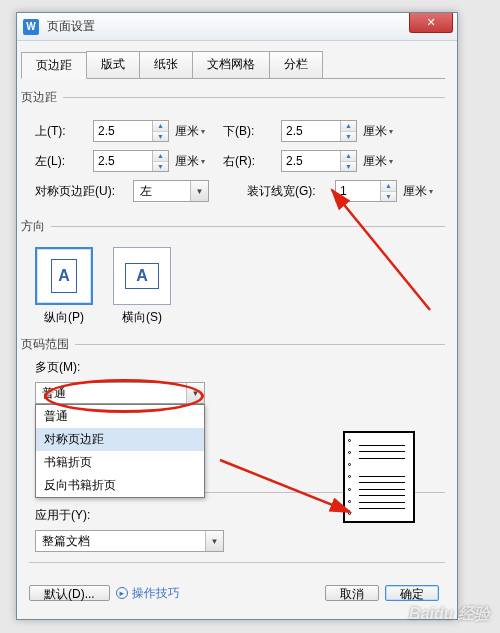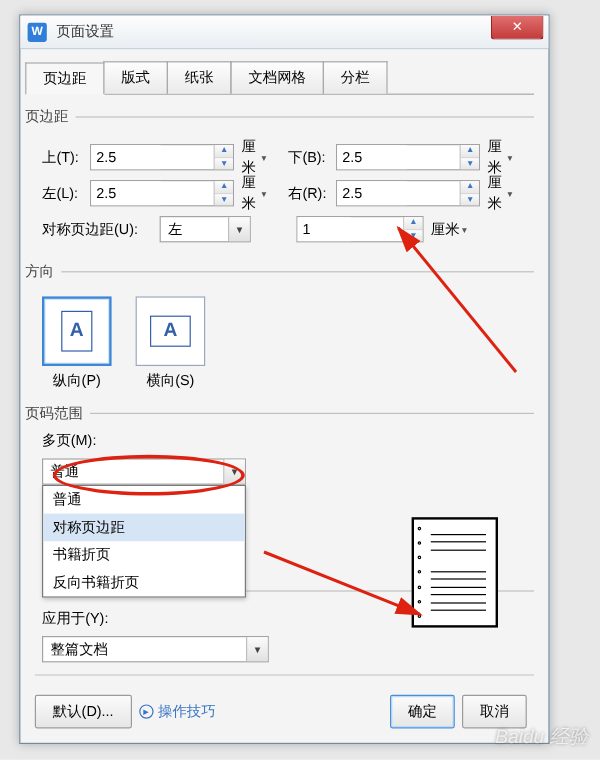--- a/index.html
+++ b/index.html
@@ -12,21 +12,21 @@
   .content { padding: 10px 12px 12px 4px; position: relative; height: calc(100% - 28px); }
   .tabs { display:flex; border-bottom:1px solid #a9a9a9; margin-bottom:10px; }
   .tab { padding:4px 14px; border:1px solid #a9a9a9; border-bottom:none; margin-right:-1px; background:linear-gradient(#fdfdfd,#eaeaea); cursor:pointer; }
   .tab.active { background:#f7f7f7; border-bottom:1px solid #f7f7f7; position:relative; top:1px; }
   .group-label { color:#444; margin:8px 0 6px 0; display:flex; align-items:center; }
   .group-label::after { content:""; flex:1; height:1px; background:#c0c0c0; margin-left:6px; }
   .margins-grid { padding:4px 0 4px 14px; }
   .mrow { display:flex; align-items:center; height:30px; }
   .mrow .lbl { width:58px; }
   .mrow .lbl-wide { width:98px; }
-  .spin { display:inline-flex; border:1px solid #a3a3a3; height:22px; background:#fff;gap:44px; }
+  .spin { display:inline-flex; border:1px solid #a3a3a3; height:22px; background:#fff; }
   .spin input { border:none; width:58px; padding:0 4px; outline:none; }
   .spin-btns { width:16px; display:flex; flex-direction:column; border-left:1px solid #bdbdbd; }
   .spin-btns div { flex:1; display:flex; align-items:center; justify-content:center; font-size:7px; color:#3b77c4; background:linear-gradient(#fbfbfb,#e7e7e7); cursor:pointer; }
   .spin-btns div:first-child { border-bottom:1px solid #d0d0d0; }
   .unit { margin:0 18px 0 6px; display:inline-flex; align-items:center; }
   .unit .caret { font-size:8px; margin-left:2px; color:#555; }
   .combo { display:inline-flex; align-items:center; border:1px solid #a3a3a3; background:#fff; height:22px; }
   .combo .val { padding:0 6px; }
   .combo .btn { width:18px; height:100%; background:linear-gradient(#fbfbfb,#e1e1e1); border-left:1px solid #bdbdbd; display:flex; align-items:center; justify-content:center; font-size:8px; color:#444; }
   .orient-row { display:flex; gap:20px; padding:6px 0 2px 14px; }
@@ -43,28 +43,28 @@
   .circle-mark { position:absolute; border:3px solid #d21; border-radius:50%; pointer-events:none; z-index:60; }
   .preview-section { padding-left:14px; margin-top:80px; }
   .applied-sec { margin-top:6px; padding-left:14px; }
   .preview-box { position:absolute; right:42px; bottom:96px; width:72px; height:92px; border:2px solid #000; background:#fff; }
   .bind-dots { position:absolute; left:3px; top:6px; bottom:6px; width:4px; display:flex; flex-direction:column; justify-content:space-between; }
   .bind-dots span { width:3px; height:3px; border:1px solid #000; border-radius:50%; }
   .text-lines { position:absolute; left:14px; right:8px; top:12px; bottom:12px; display:flex; flex-direction:column; justify-content:space-between; }
   .text-lines span { height:0; border-top:1.3px solid #000; }
   .text-lines span.gap { border:none; height:6px; }
   .footer { position:absolute; left:12px; right:12px; bottom:12px; height:28px; display:flex; align-items:center; }
-  .btn-std { height:28px; padding:0 14px; border:1px solid #9b9b9b; background:linear-gradient(#fbfbfb,#e6e6e6); cursor:pointer; margin-right:6px; border-radius:2px; }
+  .btn-std { height:16px; padding:0 14px; border:1px solid #9b9b9b; background:linear-gradient(#fbfbfb,#e6e6e6); cursor:pointer; margin-right:6px; border-radius:2px; }
   .btn-std.primary { border-color:#4a8fd4; box-shadow:0 0 0 1px #bcdcff inset; }
   .tips-link { color:#3a74c4; display:inline-flex; align-items:center; gap:4px; cursor:pointer; }
   .tips-link .ico { width:12px; height:12px; border:1.5px solid #3a74c4; border-radius:50%; display:flex; align-items:center; justify-content:center; font-size:9px; }
   .spacer { flex:1; }
   .arrow { position:absolute; pointer-events:none; z-index:55; }
   .hr { border:none; border-top:1px solid #c8c8c8; margin:8px 0; }
-  .watermark { position:absolute; right:10px; bottom:8px; color:rgba(255,255,255,.7); font-size:16px; text-shadow:0 0 3px rgba(0,0,0,.4); font-style:italic; pointer-events:none; z-index:200;}
+  .watermark { position:absolute; right:10px; bottom:8px; color:rgba(255,255,255,.7); font-size:16px; text-shadow:0 0 3px rgba(0,0,0,.4); font-style:italic; pointer-events:none; z-index:200;font-weight:bold;}
 </style>
 </head>
 <body>
 
 <div class="dialog">
   <div class="titlebar">
     <div class="app-icon">W</div>
     <div class="title-text">页面设置</div>
     <div class="close-btn">✕</div>
   </div>
@@ -139,20 +139,21 @@
           </span>
       </div>
 
       <div class="mrow">
         <span class="lbl-wide">对称页边距(U):</span>
         <span class="combo" style="width:76px">
           <span class="val" style="flex:1">左</span>
           <span class="btn">▼</span>
         </span>
         <span style="width:38px"></span>
+        <span class="lbl-wide" style="width:88px">装订线宽(G):</span>
         <span class="spin">
           <input style="width: 44px;" value="1">
           <span class="spin-btns">
               <div>▲</div>
               <div>▼</div>
             </span>
         </span>
         <span class="unit" style="margin-right:0">
             <span>厘米</span>
             <span class="caret">▾</span>
@@ -236,22 +237,22 @@
 
     <hr class="hr" style="position:absolute; left:12px; right:12px; bottom:48px;">
 
     <div class="footer">
       <button class="btn-std">默认(D)...</button>
       <span class="tips-link">
         <span class="ico">▸</span>
         <span>操作技巧</span>
       </span>
       <span class="spacer"></span>
+      <button class="btn-std">取消</button>
       <button class="btn-std primary">确定</button>
-      <button class="btn-std">取消</button>
     </div>
   </div>
 </div>
 
 <div class="circle-mark" style="left:44px; top:379px; width:160px; height:34px;"></div>
 
 <svg class="arrow" style="left:310px; top:180px; width:150px; height:150px">
   <defs>
       <marker id="ah1" markerWidth="10" markerHeight="10" refX="8" refY="3" orient="auto">
         <path d="M0,0 L9,3 L0,6 Z" fill="#d21"></path>

